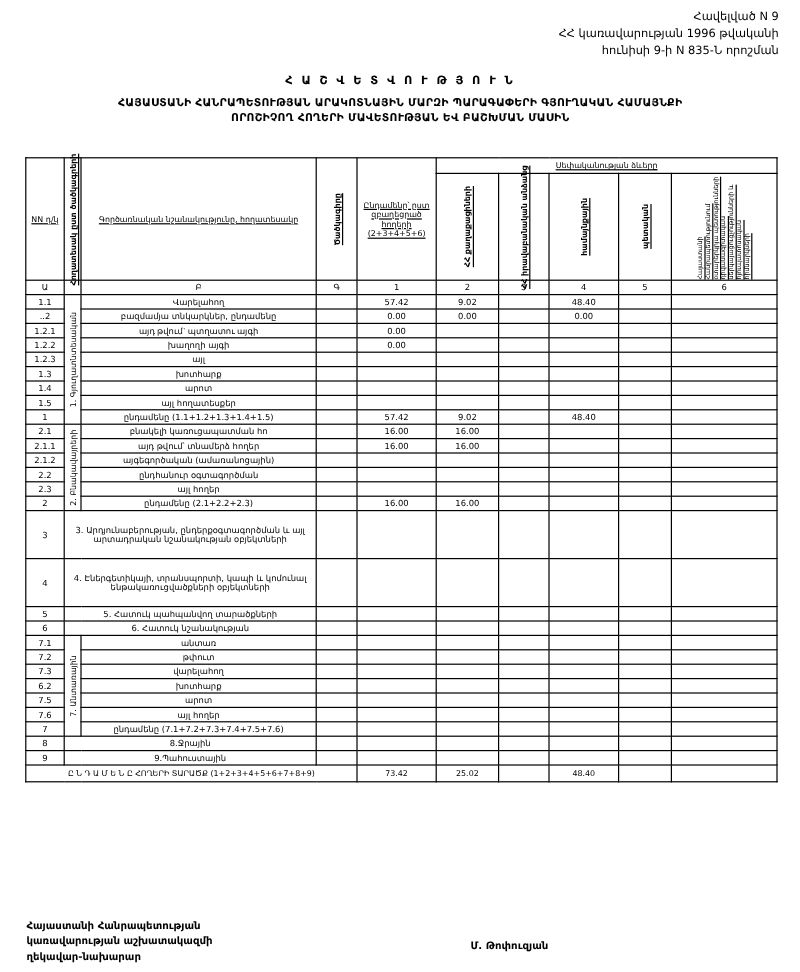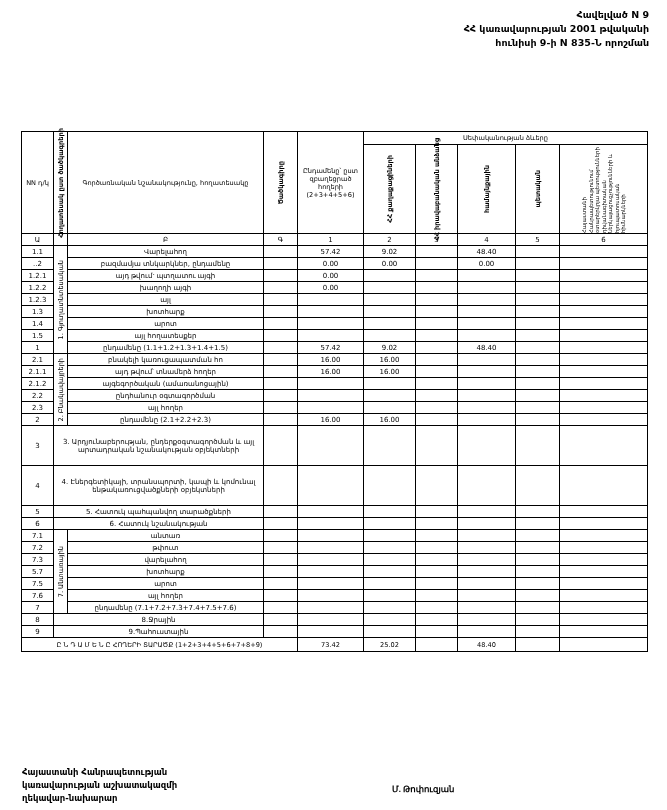--- a/index.html
+++ b/index.html
@@ -22,21 +22,21 @@
     box-sizing: border-box;
     padding: 0;
   }
   .hdr-right {
     position: absolute;
     top: 8px;
     right: 18px;
     text-align: right;
     font-size: 9.5px;
     line-height: 14px;
-    font-weight: bold;
+    font-weight: normal;
   }
   .title-block {
     position: absolute;
     top: 62px;
     left: 0;
     width: 667px;
     text-align: center;
   }
   .t-main {
     font-size: 9.5px;
@@ -64,20 +64,21 @@
     padding: 0;
     vertical-align: middle;
     text-align: center;
     font-weight: normal;
   }
   .hcell {
     font-size: 6.6px;
     line-height: 8px;
     font-weight: bold;
     padding: 2px 1px;
+    text-decoration: underline;
   }
   .vert {
     writing-mode: vertical-rl;
     transform: rotate(180deg);
     white-space: nowrap;
     font-size: 6.6px;
     font-weight: bold;
     line-height: 8px;
     margin: 0 auto;
   }
@@ -152,34 +153,38 @@
     font-size: 8.5px;
     line-height: 13px;
     font-weight: bold;
   }
   .footer-sign {
     position: absolute;
     left: 392px;
     bottom: 16px;
     font-size: 8.5px;
     font-weight: bold;
-    font-family: Liberation Serif, serif;
   }
 </style>
 </head>
 <body>
 
 <div class="page">
 
   <div class="hdr-right">
     <div>Հավելված N 9</div>
-    <div>ՀՀ կառավարության 2001 թվականի</div>
+    <div>ՀՀ կառավարության 1996 թվականի</div>
     <div>հունիսի 9-ի N 835-Ն որոշման</div>
   </div>
 
+  <div class="title-block">
+    <div class="t-main">Հ Ա Շ Վ Ե Տ Վ Ո Ւ Թ Յ Ո Ւ Ն</div>
+    <div class="t-sub">ՀԱՅԱՍՏԱՆԻ ՀԱՆՐԱՊԵՏՈՒԹՅԱՆ ԱՐԱԿՈՏՆԱՅԻՆ ՄԱՐԶԻ ՊԱՐԱԳԱՓԵՐԻ ԳՅՈՒՂԱԿԱՆ ՀԱՄԱՅՆՔԻ</div>
+    <div class="t-sub">ՈՐՈՇԻՉՈՂ ՀՈՂԵՐԻ ՄԱՎԵՏՈՒԹՅԱՆ ԵՎ ԲԱՇԽՄԱՆ ՄԱՍԻՆ</div>
+  </div>
 
   <table class="main">
     <colgroup>
       <col style="width:32px">
       <col style="width:14px">
       <col style="width:196px">
       <col style="width:34px">
       <col style="width:66px">
       <col style="width:52px">
       <col style="width:42px">
@@ -501,21 +506,21 @@
         <td class="lbl">վարելահող</td>
         <td></td>
         <td class="num"></td>
         <td class="num"></td>
         <td class="num"></td>
         <td class="num"></td>
         <td class="num"></td>
         <td class="num"></td>
       </tr>
       <tr class="rowh">
-        <td>5.7</td>
+        <td>6.2</td>
         <td class="lbl">խոտհարք</td>
         <td></td>
         <td class="num"></td>
         <td class="num"></td>
         <td class="num"></td>
         <td class="num"></td>
         <td class="num"></td>
         <td class="num"></td>
       </tr>
       <tr class="rowh">

